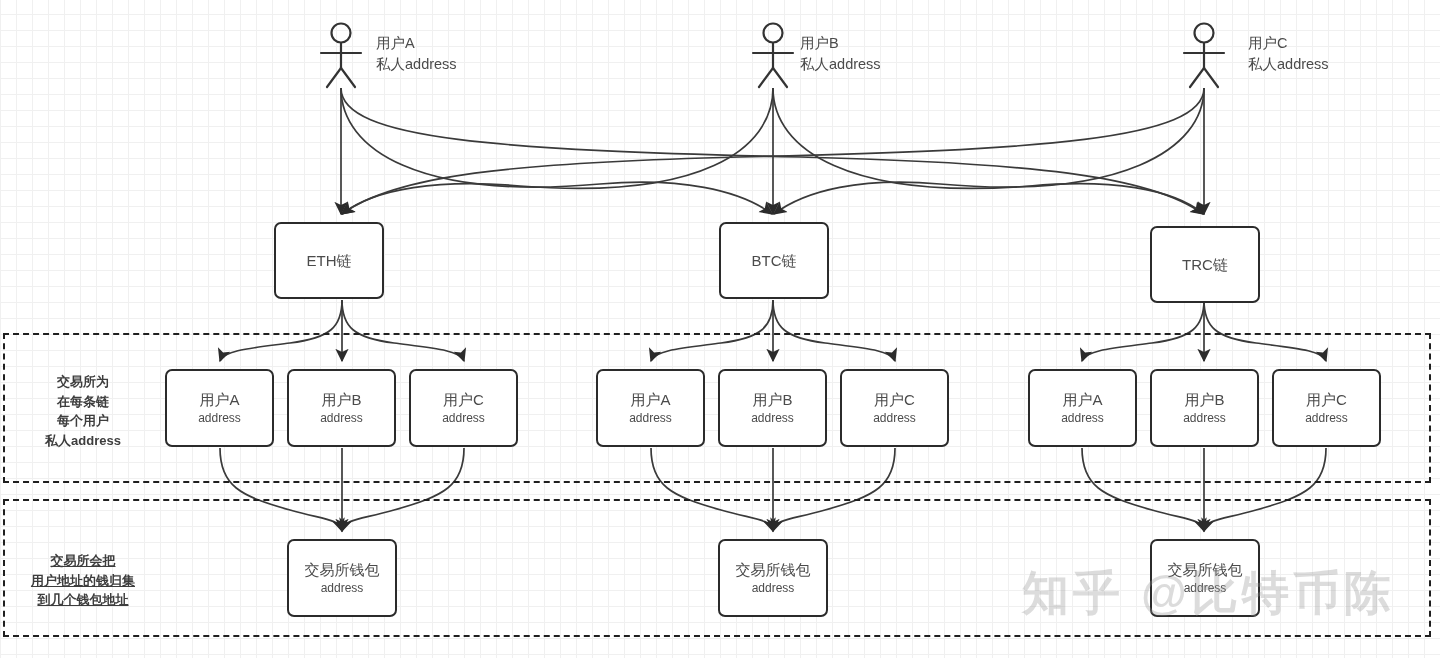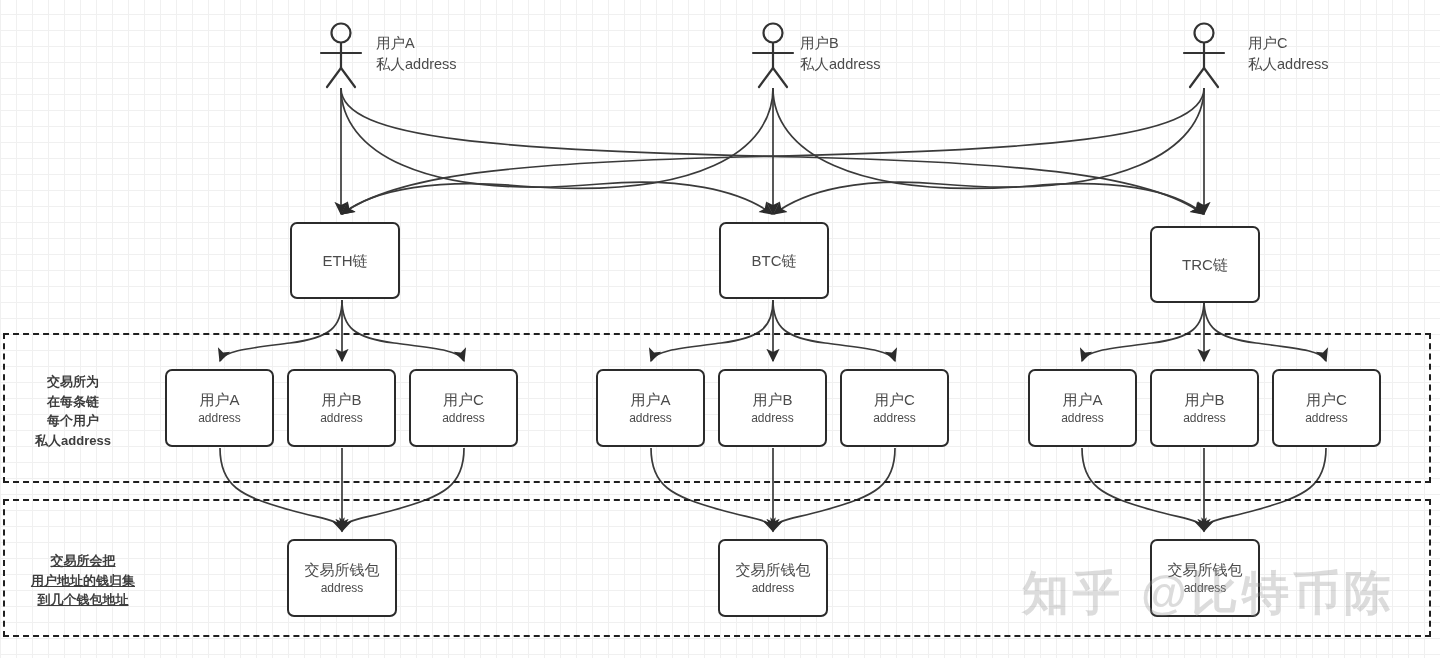--- a/index.html
+++ b/index.html
@@ -157,21 +157,21 @@
     <path class="edge" marker-end="url(#arrow)" d="M895,448 C895,486 875,496 825,510 C790,520 777,518 773,531"></path>
 
     <path class="edge" marker-end="url(#arrow)" d="M1082,448 C1082,486 1102,496 1152,510 C1187,520 1200,518 1204,531"></path>
     <path class="edge" marker-end="url(#arrow)" d="M1204,448 L1204,531"></path>
     <path class="edge" marker-end="url(#arrow)" d="M1326,448 C1326,486 1306,496 1256,510 C1221,520 1208,518 1204,531"></path>
   </svg>
 
   <div class="band" style="left:3px; top:333px; width:1428px; height:150px;"></div>
   <div class="band" style="left:3px; top:499px; width:1428px; height:138px;"></div>
 
-  <div class="band-label" style="left:3px; top:372px; width:140px;">
+  <div class="band-label" style="left:13px; top:372px; width:140px;">
     <div>交易所为</div>
     <div>在每条链</div>
     <div>每个用户</div>
     <div>私人address</div>
   </div>
   <div class="band-label" style="left:13px; top:551px; width:140px;text-decoration:underline;">
     <div>交易所会把</div>
     <div>用户地址的钱归集</div>
     <div>到几个钱包地址</div>
   </div>
@@ -182,21 +182,21 @@
   </div>
   <div class="actor-label" style="left:800px; top:33px;">
     <div>用户B</div>
     <div>私人address</div>
   </div>
   <div class="actor-label" style="left:1248px; top:33px;">
     <div>用户C</div>
     <div>私人address</div>
   </div>
 
-  <div class="node-box" style="left:290px; top:222px; width:110px; height:77px;">
+  <div class="node-box" style="left:274px; top:222px; width:110px; height:77px;">
     <div>ETH链</div>
   </div>
   <div class="node-box" style="left:719px; top:222px; width:110px; height:77px;text-align:right;">
     <div>BTC链</div>
   </div>
   <div class="node-box" style="left:1150px; top:226px; width:110px; height:77px;">
     <div>TRC链</div>
   </div>
 
   <div class="node-box" style="left:165px; top:369px; width:109px; height:78px;">

